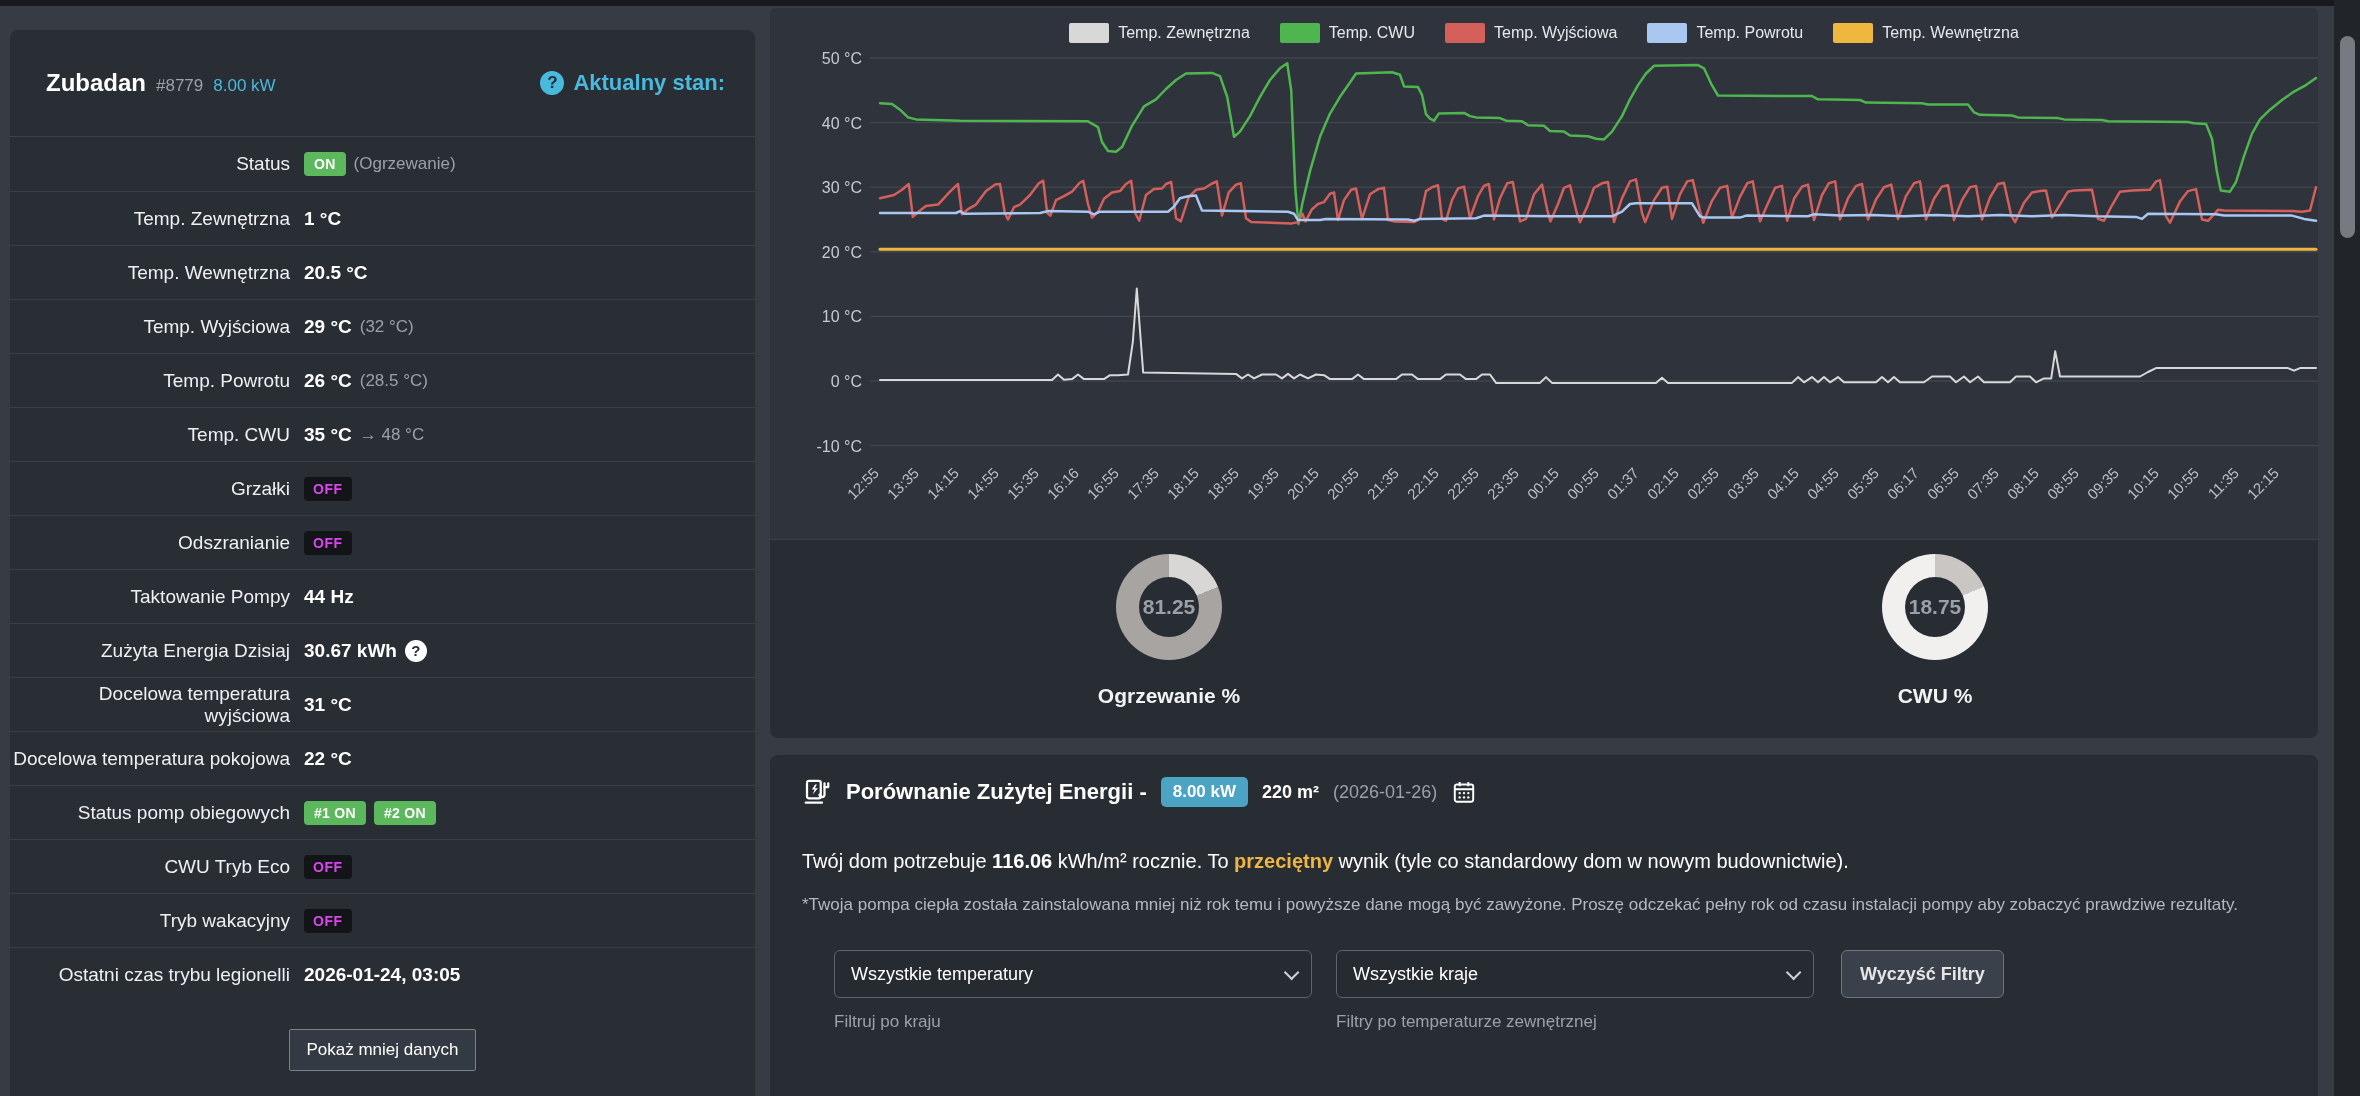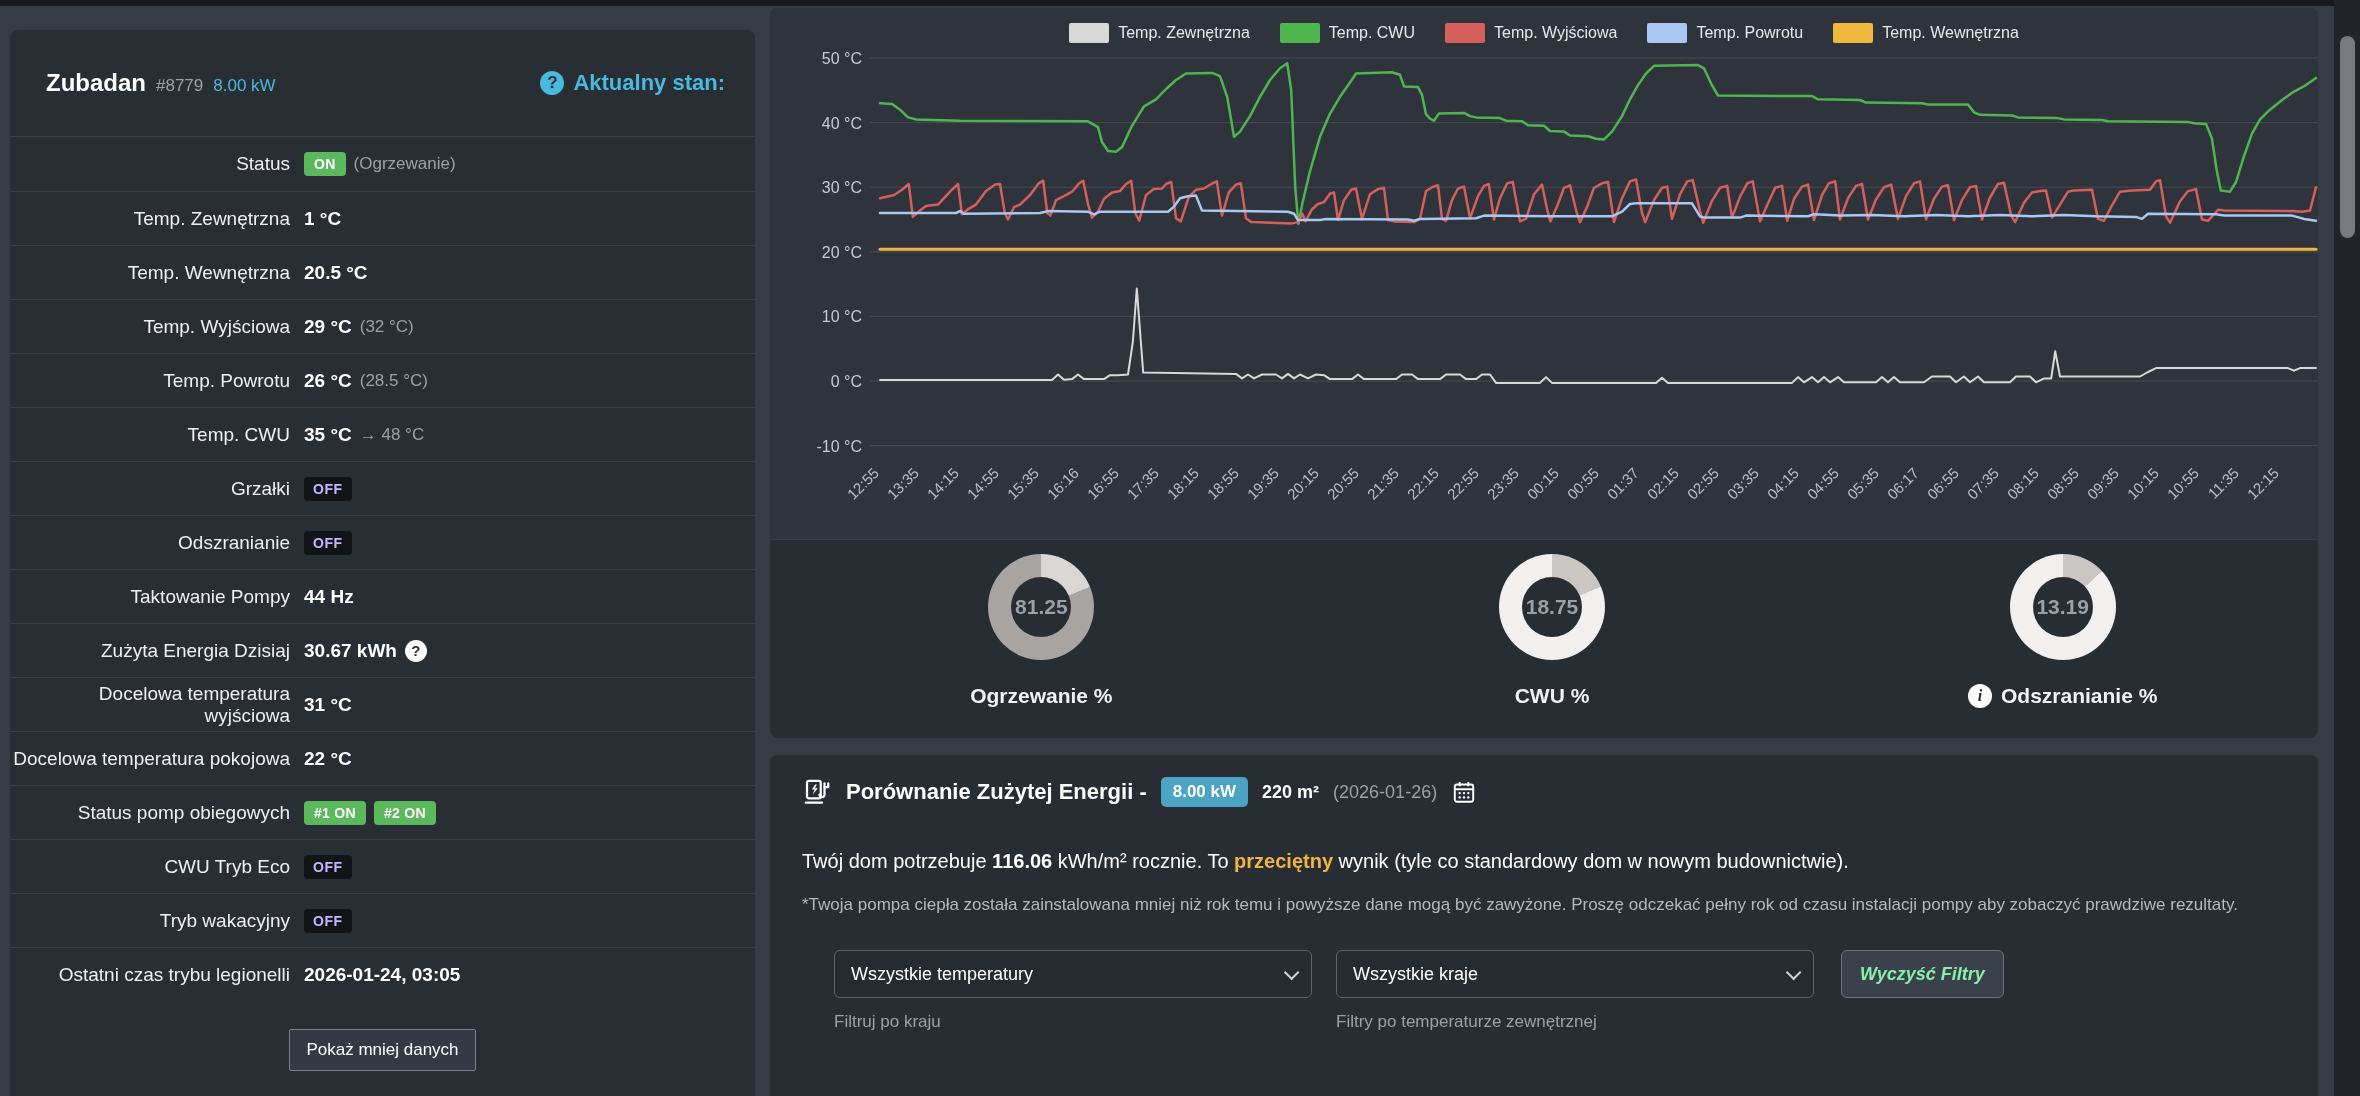--- a/index.html
+++ b/index.html
@@ -25,21 +25,21 @@
              font-size:17px; font-weight:700; display:flex; align-items:center; justify-content:center; }
   .rows { }
   .row { height:54px; display:flex; align-items:center; border-top:1px solid #3a3f47; }
   .row:first-child { border-top:none; }
   .row-label { width:280px; text-align:right; font-size:19px; color:#eef0f2; flex:none; }
   .row-val { margin-left:14px; display:flex; align-items:center; gap:8px; }
   .b { font-weight:700; font-size:19px; }
   .muted { color:#9aa1a9; font-size:17px; }
   .badge-on { background:#5cb85c; color:#fff; font-weight:700; font-size:14px;
               padding:4px 10px; border-radius:4px; letter-spacing:.3px; }
-  .badge-off { background:#121417; color:#c4b5fd; font-weight:700; font-size:14px;
+  .badge-off { background:#121417; color:#d946ef; font-weight:700; font-size:14px;
                padding:4px 9px; border-radius:4px; letter-spacing:.5px; }
   .qc-white { width:22px; height:22px; border-radius:50%; background:#fff; color:#292d34;
               font-size:15px; font-weight:700; display:flex; align-items:center; justify-content:center; }
   .btn-wrap { display:flex; justify-content:center; margin-top:28px; }
   .ghost-btn { background:#343a43; border:1px solid #79828e; border-radius:2px;
                color:#fff; font-size:17px; padding:10px 16px; cursor:pointer;
                font-family:"Liberation Sans", sans-serif; }
 
   
   .right-card { position:absolute; left:770px; top:8px; width:1548px; height:730px;
@@ -81,22 +81,22 @@
   .main-line .accent { font-weight:700; color:#f0b541; }
   .foot { margin-top:8px; font-size:17px; color:#b3b9c0; line-height:2.55; max-width:1490px; }
   .filters { margin-top:24px; padding-left:32px; display:flex; align-items:center; }
   .sel { width:478px; height:48px; border:1px solid #5c6470; border-radius:6px; background:#262a31;
          display:flex; align-items:center; justify-content:space-between; padding:0 16px;
          font-size:18px; color:#fff; cursor:pointer; }
   .sel + .sel { margin-left:24px; }
   .chev { width:11px; height:11px; border-right:2px solid #cfd3d8; border-bottom:2px solid #cfd3d8;
           transform:rotate(45deg) translateY(-3px); }
   .clear-btn { margin-left:27px; height:48px; padding:0 18px; background:#3a414b;
-               border:1px solid #6b7480; border-radius:6px; color:#86efac; font-size:18px;
-               font-weight:600; cursor:pointer; font-family:"Liberation Sans", sans-serif;font-style:italic; }
+               border:1px solid #6b7480; border-radius:6px; color:#e5e5e5; font-size:18px;
+               font-weight:600; cursor:pointer; font-family:"Liberation Sans", sans-serif; }
   .filter-labels { padding-left:32px; margin-top:14px; display:flex; }
   .fl { font-size:17px; color:#9aa1a9; }
   .fl1 { width:502px; }
 
   
   .scroll-track { position:absolute; right:0; top:0; width:26px; height:1096px; background:#212429; }
   .scroll-thumb { position:absolute; right:5px; top:36px; width:15px; height:202px;
                   background:#777a80; border-radius:8px; }
 
   svg.ic { display:block; }
@@ -319,29 +319,20 @@
         </div>
       </div>
       <div class="gauge">
         <div class="donut" style="background: conic-gradient(rgb(201, 198, 195) 0deg, rgb(201, 198, 195) 18.75%, rgb(241, 240, 239) 18.75%, rgb(241, 240, 239) 100%);">
           <span class="val">18.75</span>
         </div>
         <div class="gauge-label">
           <span>CWU %</span>
         </div>
       </div>
-      <div class="gauge">
-        <div class="donut" style="background: conic-gradient(rgb(201, 198, 195) 0deg, rgb(201, 198, 195) 13.19%, rgb(241, 240, 239) 13.19%, rgb(241, 240, 239) 100%);">
-          <span class="val">13.19</span>
-        </div>
-        <div class="gauge-label">
-          <span class="info-ic">i</span>
-          <span>Odszranianie %</span>
-        </div>
-      </div>
     </div>
 </section>
 
 <section class="energy-card">
   <div class="e-head">
     <span>
       <svg class="ic" width="30" height="30" viewBox="0 0 24 24" fill="none" stroke="#fff" stroke-width="1.8">
         <rect x="4" y="3" width="11" height="14" rx="1.5"></rect>
         <path d="M3 20.5h13" stroke-linecap="round"></path>
         <path d="M10.5 6l-2.6 4h2.2l-1.6 4 4.2-5h-2.4l1.6-3z" fill="#fff" stroke="none"></path>

